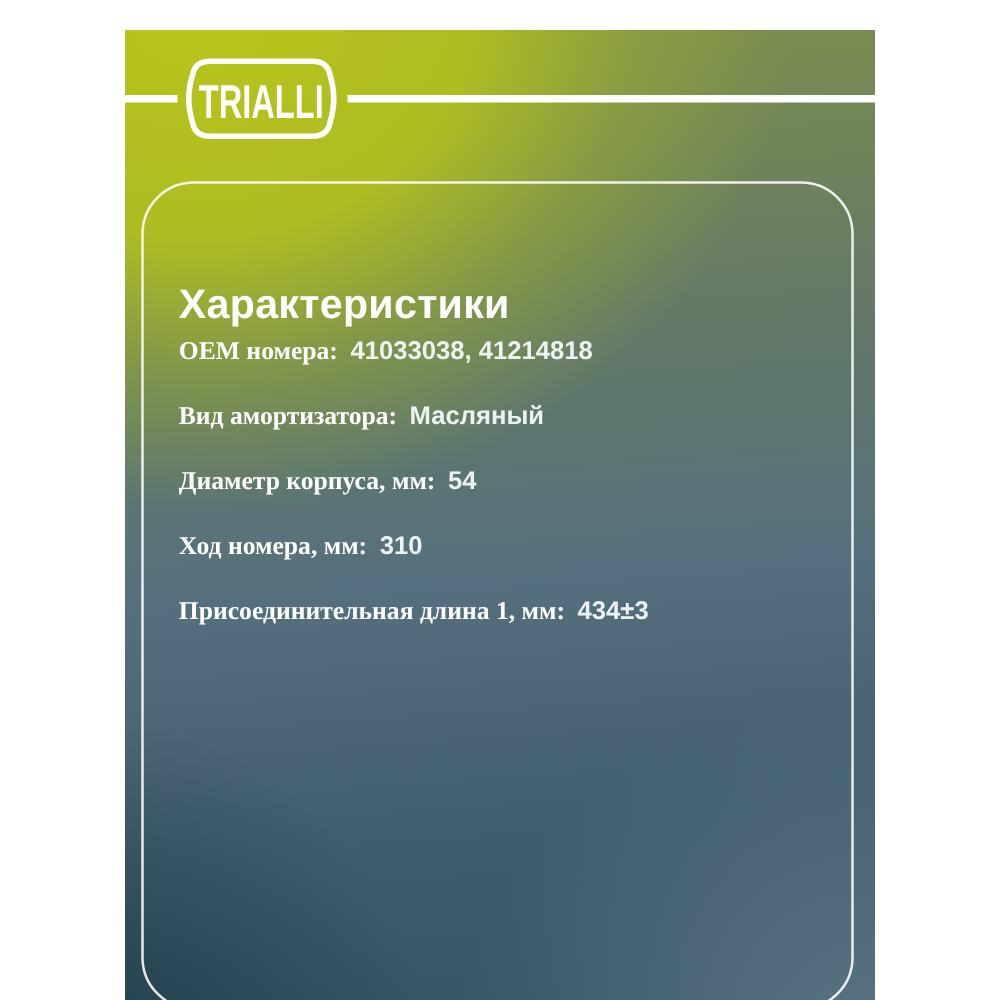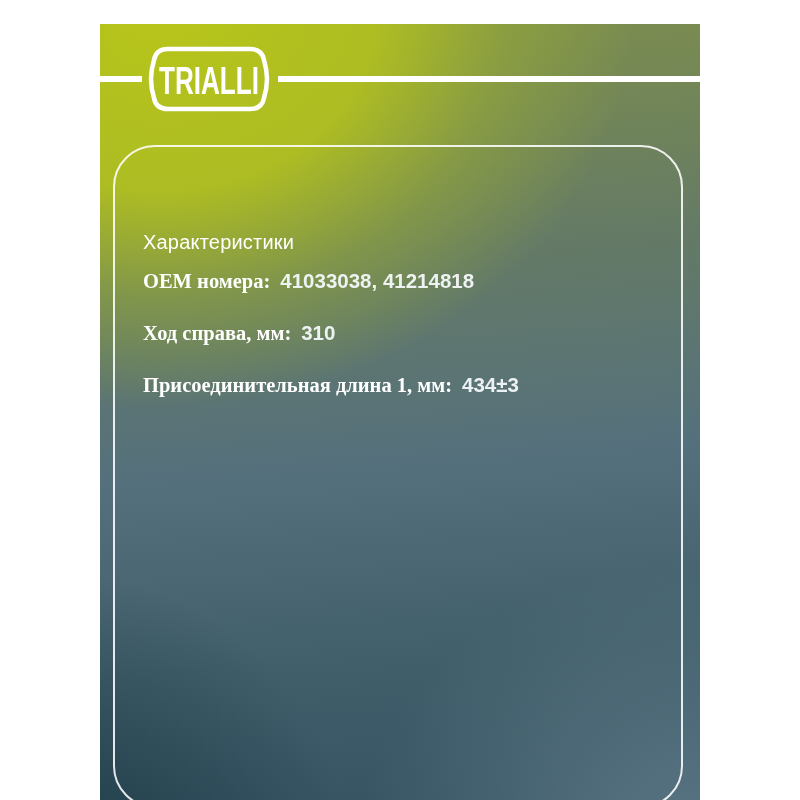--- a/index.html
+++ b/index.html
@@ -63,23 +63,23 @@
   .logo-badge { width: 122px; height: 66px; margin: 0 8px 0 6px; flex: none; }
   
   .specs {
     position: absolute;
     left: 43px; top: 202px;
     width: 492px;
     color: #ffffff;
   }
   .specs h1 {
     margin: 0 0 9px 0;
-    font-size: 20px;
+    font-size: 33px;
     line-height: 33px;
-    font-weight: 400;
+    font-weight: 700;
     letter-spacing: 0.2px;
   }
   .spec-rows {
     display: flex;
     flex-direction: column;
     gap: 26px;
   }
   .spec-row {
     font-size: 20.5px;
     line-height: 26px;
@@ -105,19 +105,21 @@
       </svg>
       <div class="logo-line right"></div>
     </div>
 
     <div class="frame"></div>
 
     <div class="specs">
       <h1>Характеристики</h1>
       <div class="spec-rows">
           <div class="spec-row"><span class="spec-label">ОЕМ номера:</span><span class="spec-value">41033038, 41214818</span></div>
-          <div class="spec-row"><span class="spec-label">Ход справа, мм:</span><span class="spec-value">310</span></div>
+          <div class="spec-row"><span class="spec-label">Вид амортизатора:</span><span class="spec-value">Масляный</span></div>
+          <div class="spec-row"><span class="spec-label">Диаметр корпуса, мм:</span><span class="spec-value">54</span></div>
+          <div class="spec-row"><span class="spec-label">Ход номера, мм:</span><span class="spec-value">310</span></div>
           <div class="spec-row"><span class="spec-label">Присоединительная длина 1, мм:</span><span class="spec-value">434±3</span></div>
         </div>
     </div>
 
   </div>
 </div>
 
 </body></html>

